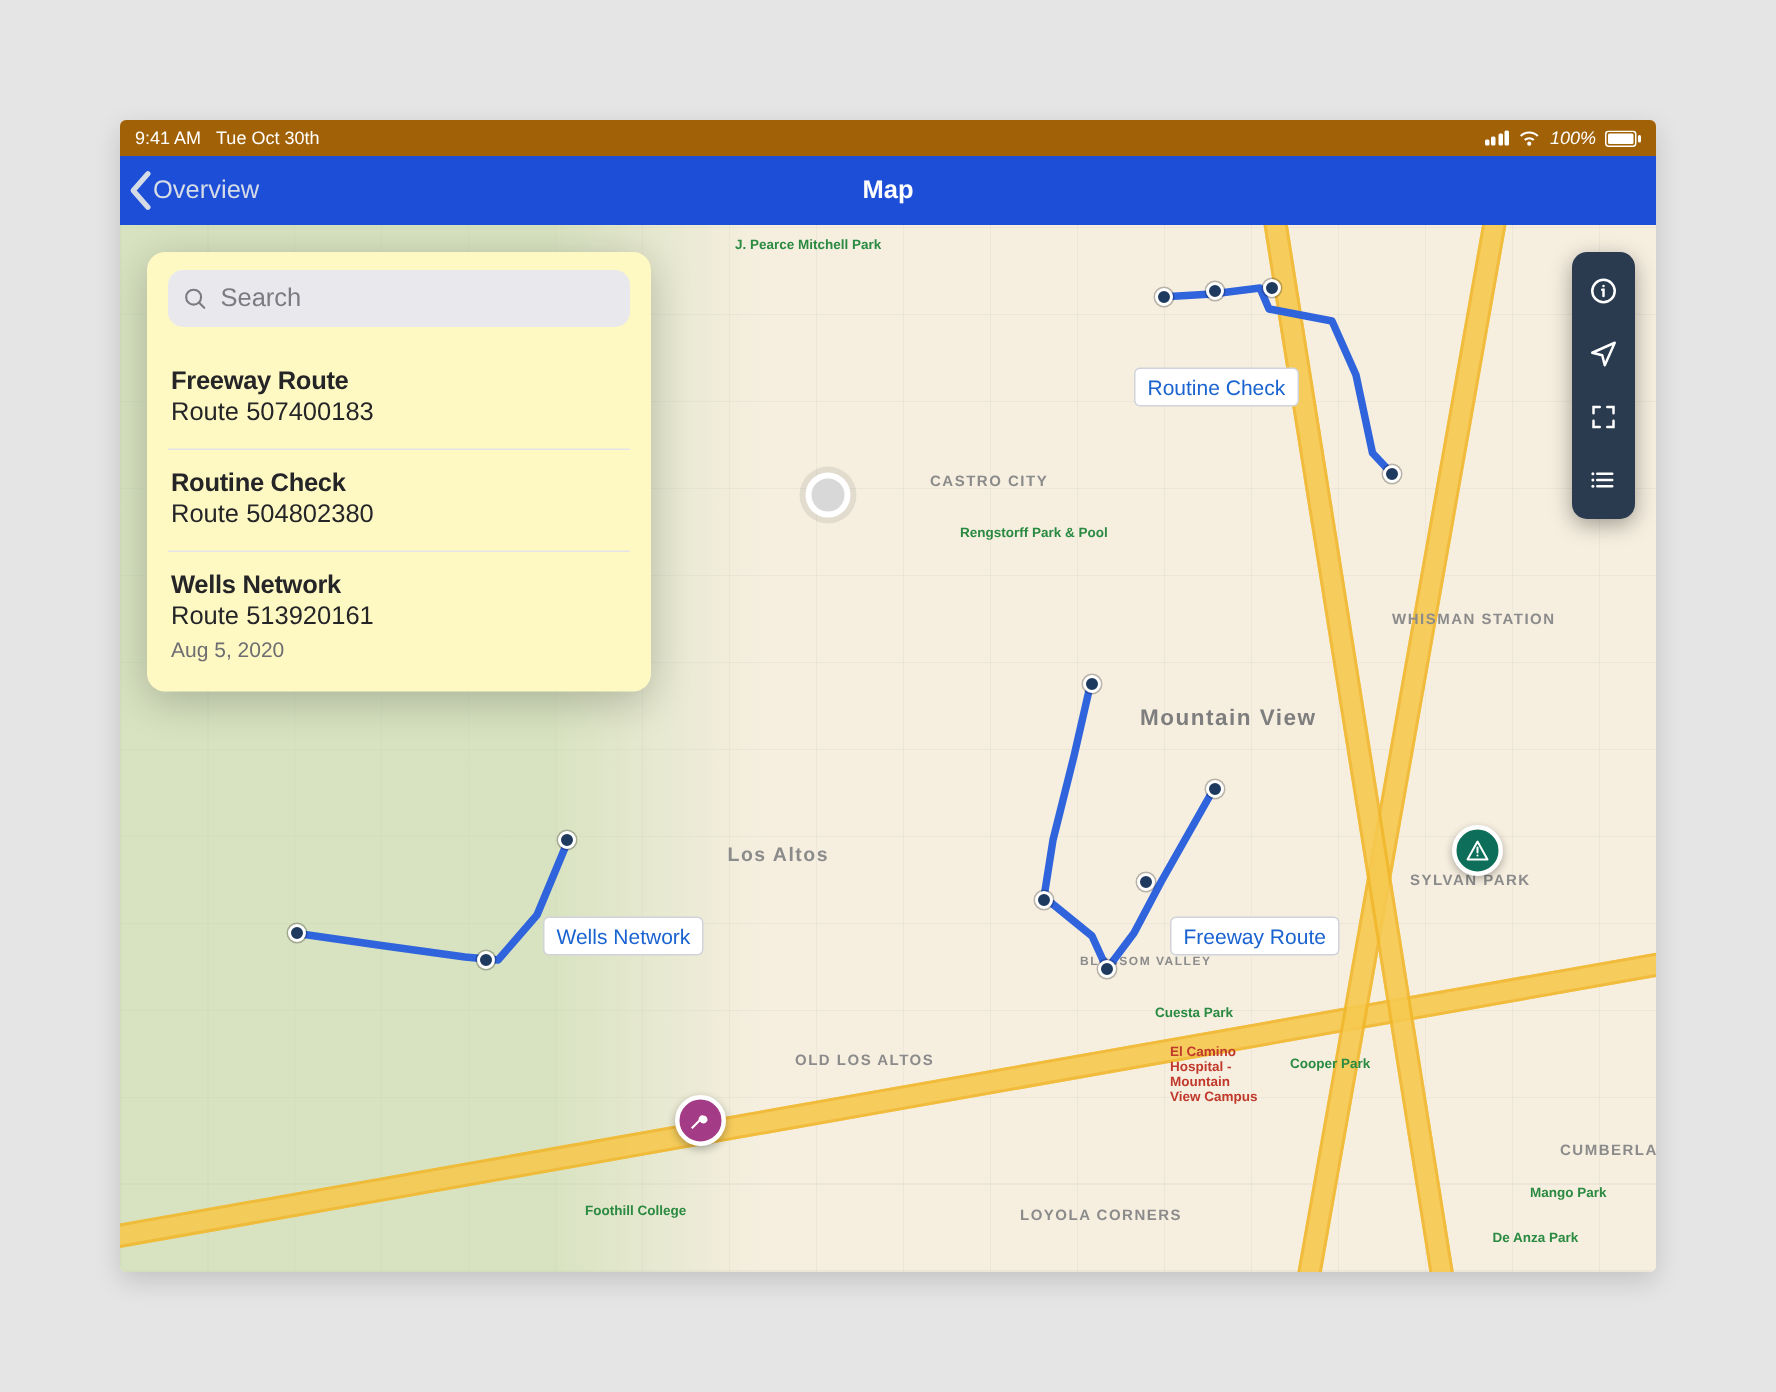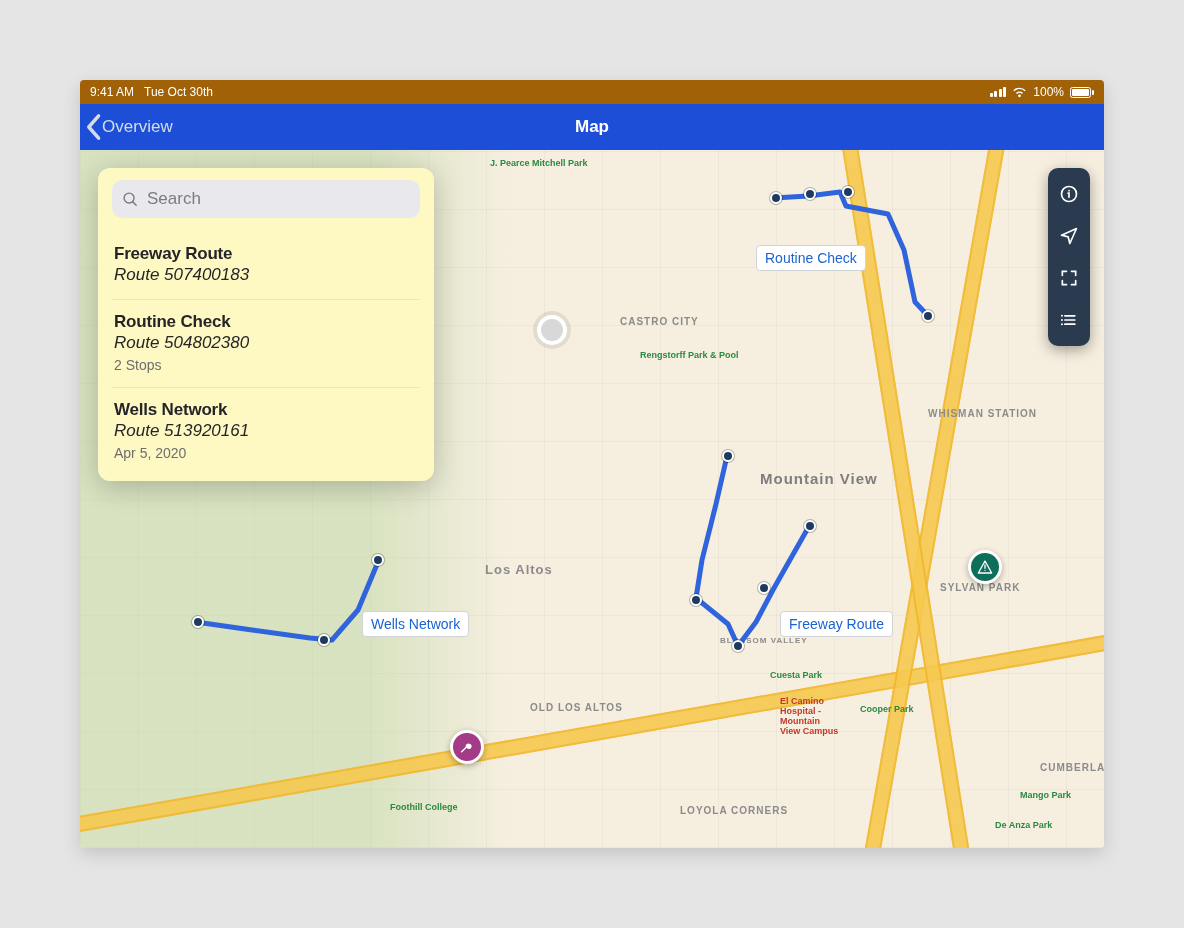--- a/index.html
+++ b/index.html
@@ -19,21 +19,21 @@
   }
   
   .statusbar {
     position: absolute; left:0; right:0; top:0;
     height: 24px; background: #a16207; color: #fff;
     font-size: 12px; display:flex; align-items:center;
     padding: 0 10px; justify-content: space-between;
     font-weight: 500;
   }
   .statusbar .left { display:flex; gap:10px; }
-  .statusbar .right { display:flex; align-items:center; gap:6px; }
+  .statusbar .right { display:flex; align-items:center; gap:6px;font-style:italic; }
   .sig { display:inline-flex; align-items:flex-end; gap:1.5px; }
   .sig span { width:3px; background:#fff; border-radius:1px; }
   .sig span:nth-child(1){height:4px}.sig span:nth-child(2){height:6px}.sig span:nth-child(3){height:8px}.sig span:nth-child(4){height:10px}
   .wifi svg, .battery svg { display:block; }
 
   
   .navbar {
     position:absolute; left:0; right:0; top:24px;
     height:46px; background:#1d4ed8; color:#fff;
     display:flex; align-items:center;
@@ -104,21 +104,21 @@
   }
   .searchbox input {
     flex:1; border:0; background:transparent; font-size:17px; color:#333;
     outline:none;
   }
   .searchbox input::placeholder { color:#7b7b81; }
   .list { margin-top:14px; }
   .item { padding:12px 2px 14px; border-bottom:1px solid #e4e4e8; }
   .item:last-child { border-bottom:0; }
   .item .t1 { font-size:17px; font-weight:600; color:#252528; letter-spacing:-.2px; }
-  .item .t2 { font-size:17px; font-weight:400; color:#252528; margin-top:1px;font-style:italic; }
+  .item .t2 { font-size:17px; font-weight:400; color:#252528; margin-top:1px; }
   .item .t3 { font-size:14px; color:#6d6d72; margin-top:4px; }
 
   .tools {
     position:absolute; right:14px; top:18px;
     width:42px; background:#2b3b4f; border-radius:10px;
     display:flex; flex-direction:column; align-items:center;
     padding:6px 0; gap:2px;
     box-shadow:0 4px 14px rgba(0,0,0,.35);
   }
   .tools button {
@@ -270,26 +270,25 @@
         <input type="text" placeholder="Search" style="">
       </div>
       <div class="list">
         <div class="item">
           <div class="t1">Freeway Route</div>
           <div class="t2">Route 507400183</div>
         </div>
         <div class="item">
           <div class="t1">Routine Check</div>
           <div class="t2">Route 504802380</div>
-          <div class="t3">2 Stops</div>
         </div>
         <div class="item">
           <div class="t1">Wells Network</div>
           <div class="t2">Route 513920161</div>
-          <div class="t3">Apr 5, 2020</div>
+          <div class="t3">Aug 5, 2020</div>
         </div>
       </div>
     </div>
 
     <div class="tools">
       <button>
         <svg viewBox="0 0 24 24">
             <circle cx="12" cy="12" r="9" stroke="#fff" stroke-width="2" fill="none"></circle>
             <path d="M12 8h.01M11 11h1v5" stroke="#fff" stroke-width="2" stroke-linecap="round"></path>
           </svg>

